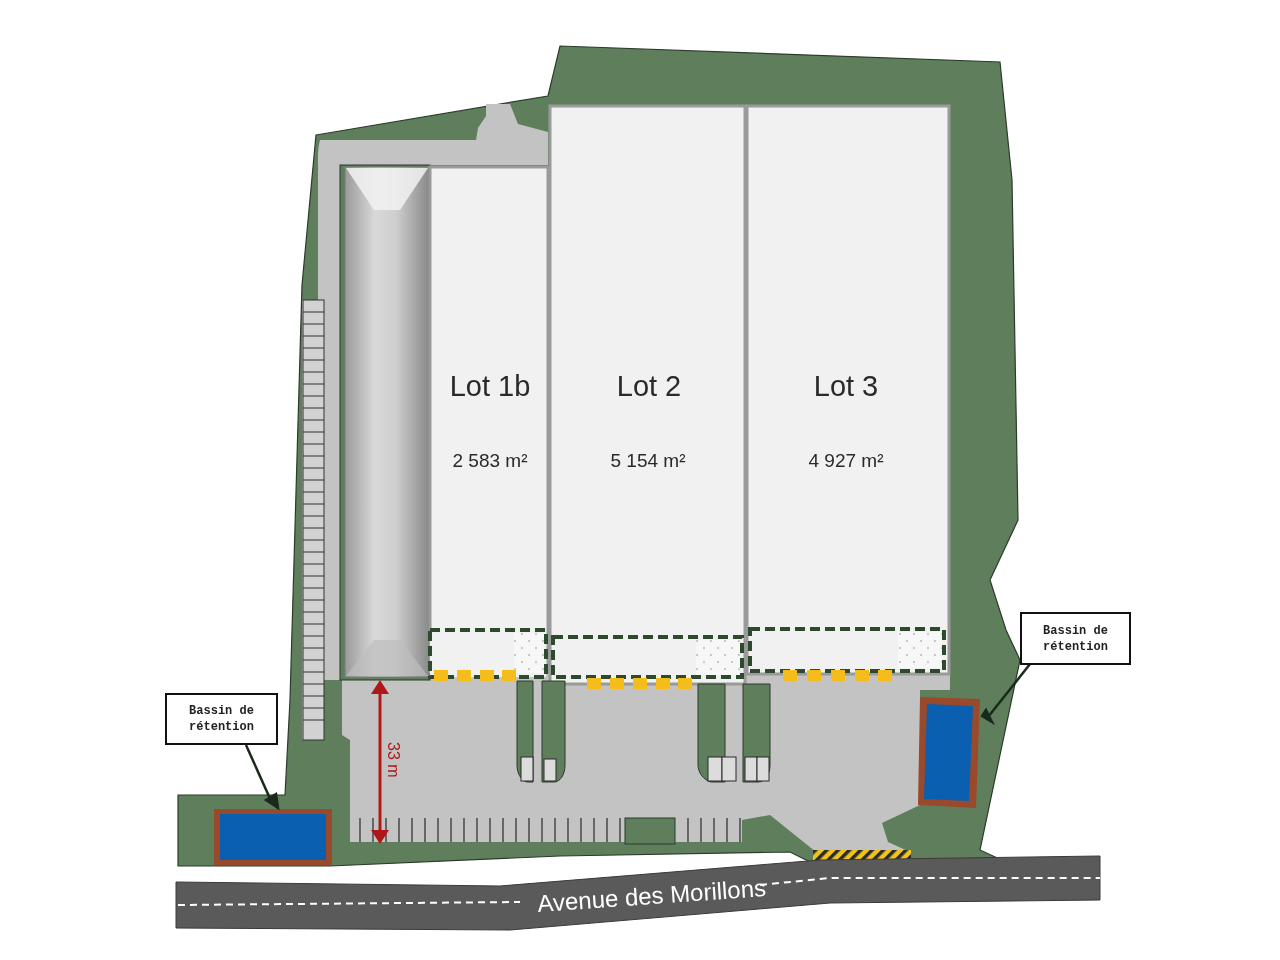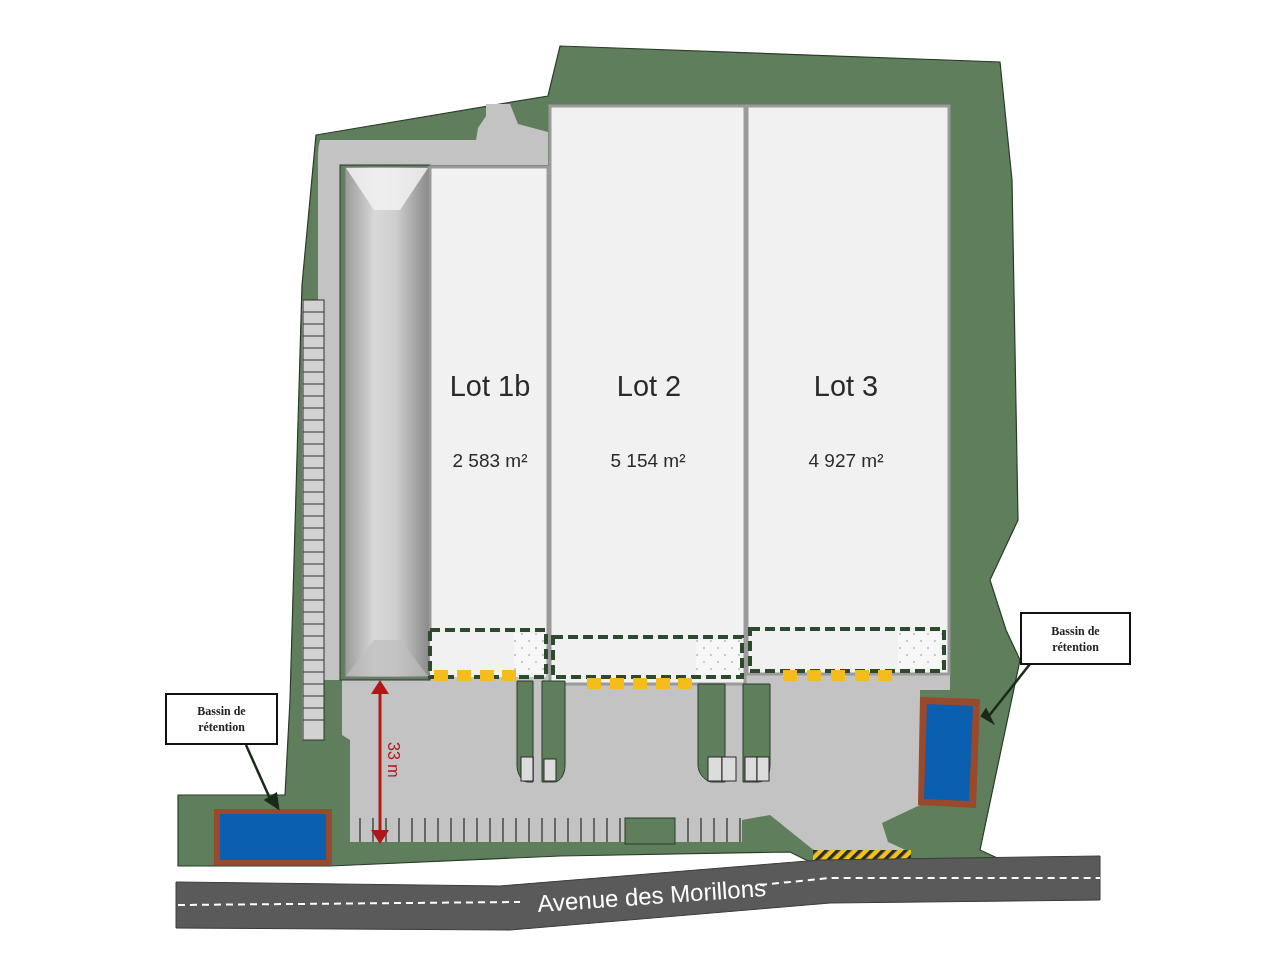--- a/index.html
+++ b/index.html
@@ -4,21 +4,21 @@
 <style>
   html, body { margin: 0; padding: 0; background: #ffffff; }
   body { width: 1280px; height: 960px; position: relative; overflow: hidden; font-family: "Liberation Sans", sans-serif; }
   #plan { position: absolute; left: 0; top: 0; width: 1280px; height: 960px; }
   .lot-name { font-family: "Liberation Sans", sans-serif; font-size: 29px; fill: #2a2a2a; }
   .lot-area { font-family: "Liberation Sans", sans-serif; font-size: 19px; fill: #2a2a2a; }
   .road-label { font-family: "Liberation Sans", sans-serif; font-size: 24px; fill: #ffffff; }
   .dim-label { font-family: "Liberation Sans", sans-serif; font-size: 16px; fill: #b01818; }
   .callout {
     position: absolute; background: #ffffff; border: 2px solid #111111;
-    font-family: Liberation Serif, serif; font-weight: bold; font-size: 12px;
+    font-family: Liberation Mono, monospace; font-weight: bold; font-size: 12px;
     color: #222222; text-align: center; line-height: 16px;
     display: flex; flex-direction: column; justify-content: center; box-sizing: border-box;
   }
 </style>
 </head>
 <body>
 
 <svg id="plan" viewBox="0 0 1280 960" xmlns="http://www.w3.org/2000/svg">
   <defs>
     <linearGradient id="cylGrad" x1="0" y1="0" x2="1" y2="0">

